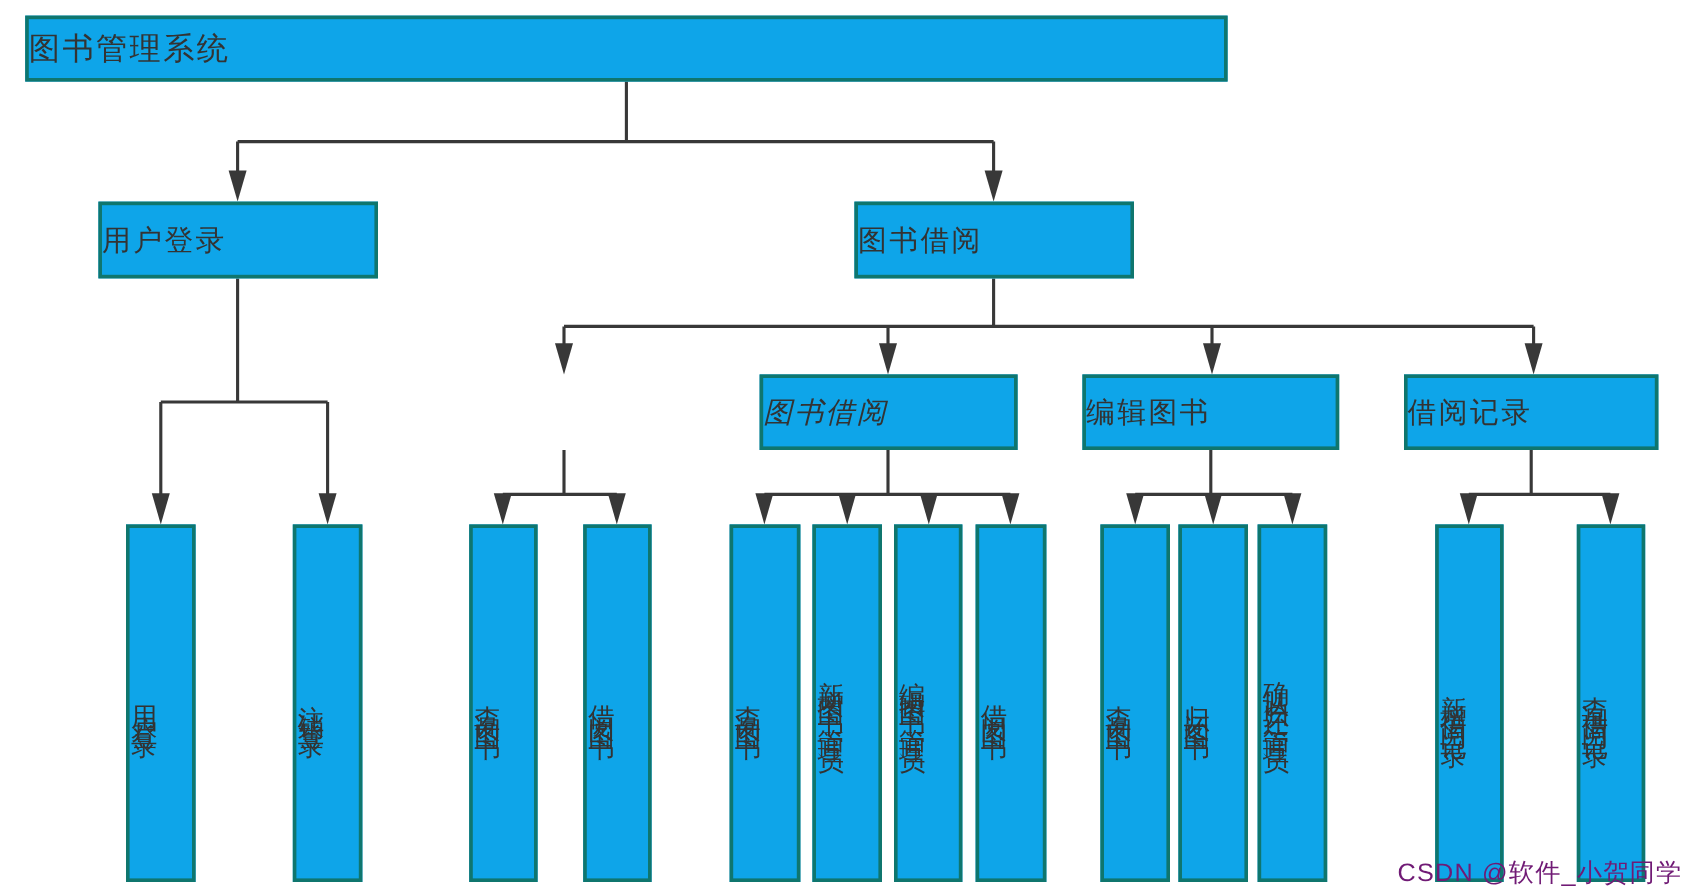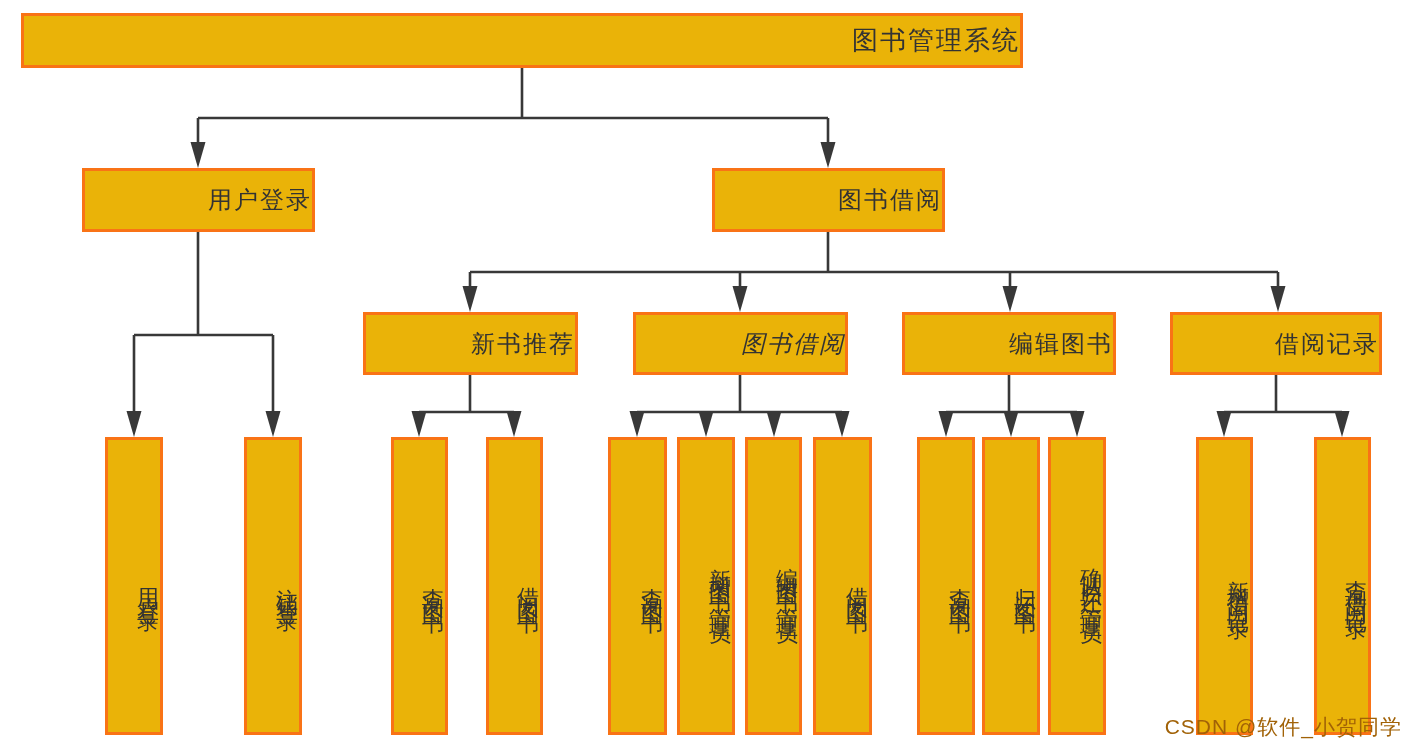--- a/index.html
+++ b/index.html
@@ -17,25 +17,25 @@
   }
   .connectors {
     position: absolute;
     left: 0;
     top: 0;
     z-index: 0;
   }
   .box {
     position: absolute;
     box-sizing: border-box;
-    border: 3px solid #f97316;
-    background: #eab308;
+    border: 3px solid #0f766e;
+    background: #0ea5e9;
     display: flex;
     align-items: center;
-    justify-content: flex-end;
+    justify-content: flex-start;
     z-index: 1;
   }
   .box.h span {
     font-size: 24px;
     color: #333333;
     letter-spacing: 2px;
     white-space: nowrap;
   }
   .box.root span {
     font-size: 26px;
@@ -47,21 +47,21 @@
     letter-spacing: 8px;
     line-height: 1.1;
     color: #333333;
   }
   .watermark {
     position: absolute;
     right: 3px;
     top: 713px;
     z-index: 3;
     font-size: 21px;
-    color: #a16207;
+    color: #701a75;
     letter-spacing: 1px;
     white-space: nowrap;
   }
 </style>
 </head>
 <body>
 
 <div class="canvas">
 
   <svg class="connectors" width="1405" height="747" viewBox="0 0 1405 747">
@@ -108,23 +108,20 @@
     <span>图书管理系统</span>
   </div>
 
   <div class="box h" style="left:82px; top:168px; width:233px; height:64px;">
     <span>用户登录</span>
   </div>
   <div class="box h" style="left:712px; top:168px; width:233px; height:64px;">
     <span>图书借阅</span>
   </div>
 
-  <div class="box h" style="left:363px; top:312px; width:215px; height:63px;">
-    <span>新书推荐</span>
-  </div>
   <div class="box h" style="left:633px; top:312px; width:215px; height:63px;font-style:italic;">
     <span>图书借阅</span>
   </div>
   <div class="box h" style="left:902px; top:312px; width:214px; height:63px;">
     <span>编辑图书</span>
   </div>
   <div class="box h" style="left:1170px; top:312px; width:212px; height:63px;">
     <span>借阅记录</span>
   </div>
 

